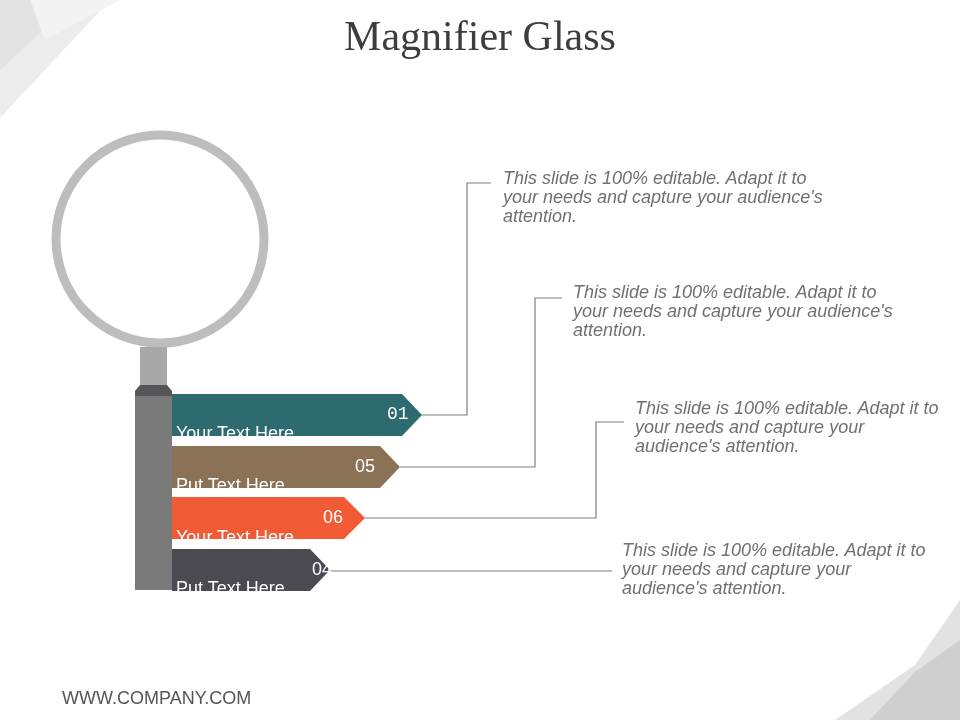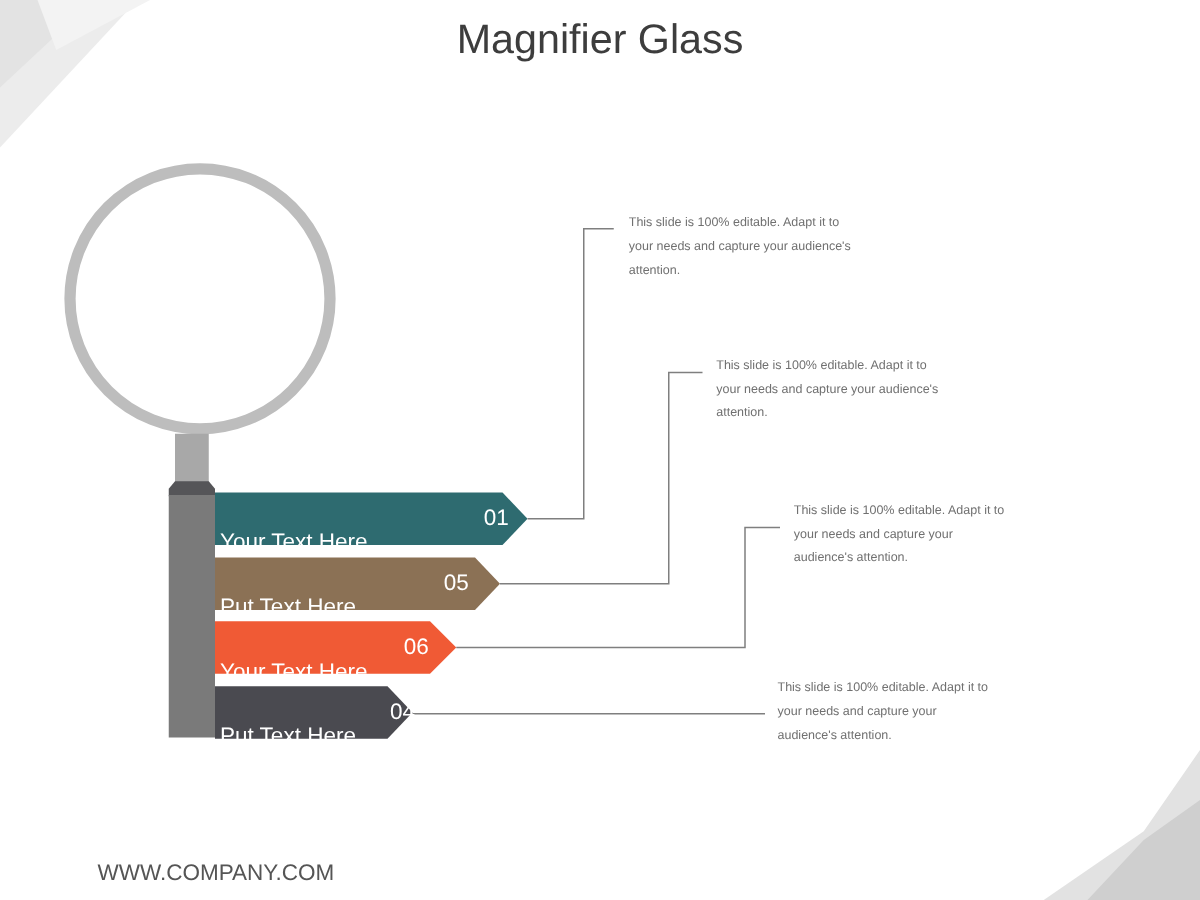--- a/index.html
+++ b/index.html
@@ -4,33 +4,33 @@
 <style>
   html, body { margin: 0; padding: 0; }
   body {
     width: 960px; height: 720px; position: relative; overflow: hidden;
     background: #ffffff;
     font-family: "Liberation Sans", sans-serif;
   }
   .bg-svg { position: absolute; left: 0; top: 0; }
   .title {
     position: absolute; left: 0; width: 960px; top: 12px;
-    text-align: center; font-size: 33px; color: #3d3d3d; letter-spacing: 0px;
+    text-align: center; font-size: 42px; color: #3d3d3d; letter-spacing: 0px; font-family: Liberation Serif, serif;
   }
   .banner-label {
     position: absolute; color: #ffffff; font-size: 18px; white-space: nowrap; margin-top: 17px;
   }
   .banner-num {
     position: absolute; color: #ffffff; font-size: 18px;
   }
   .desc {
-    position: absolute; color: #707070; font-size: 10px; line-height: 19px;
+    position: absolute; color: #707070; font-size: 18px; line-height: 19px; font-style: italic;
   }
   .footer {
-    position: absolute; left: 62px; top: 688px; font-size: 18px; color: #555555; margin-left: 16px;
+    position: absolute; left: 62px; top: 688px; font-size: 18px; color: #555555;
   }
 </style>
 </head>
 <body>
 
 <svg class="bg-svg" width="960" height="720" viewBox="0 0 960 720">
 
   <g>
     <polygon points="0,0 110,0 0,118" fill="#ececec"></polygon>
     <polygon points="0,0 75,0 0,70" fill="#e3e3e3"></polygon>
@@ -57,21 +57,21 @@
     <polyline points="422,415 467,415 467,183 491,183"></polyline>
     <polyline points="400,467 535,467 535,298 562,298"></polyline>
     <polyline points="365,518 596,518 596,422 624,422"></polyline>
     <polyline points="330,571 612,571"></polyline>
   </g>
 </svg>
 
 <div class="title">Magnifier Glass</div>
 
 <div class="banner-label" style="left:176px; top:406px;">Your Text Here</div>
-<div class="banner-num" style="left:387px; top:404px;">01</div>
+<div class="banner-num" style="left:387px; top:404px;font-family:Liberation Mono, monospace;">01</div>
 
 <div class="banner-label" style="left:176px; top:458px;">Put Text Here</div>
 <div class="banner-num" style="left:355px; top:456px;">05</div>
 
 <div class="banner-label" style="left:176px; top:510px;">Your Text Here</div>
 <div class="banner-num" style="left:323px; top:507px;">06</div>
 
 <div class="banner-label" style="left:176px; top:561px;">Put Text Here</div>
 <div class="banner-num" style="left:292px; top:559px;margin-left:20px;">04</div>
 

